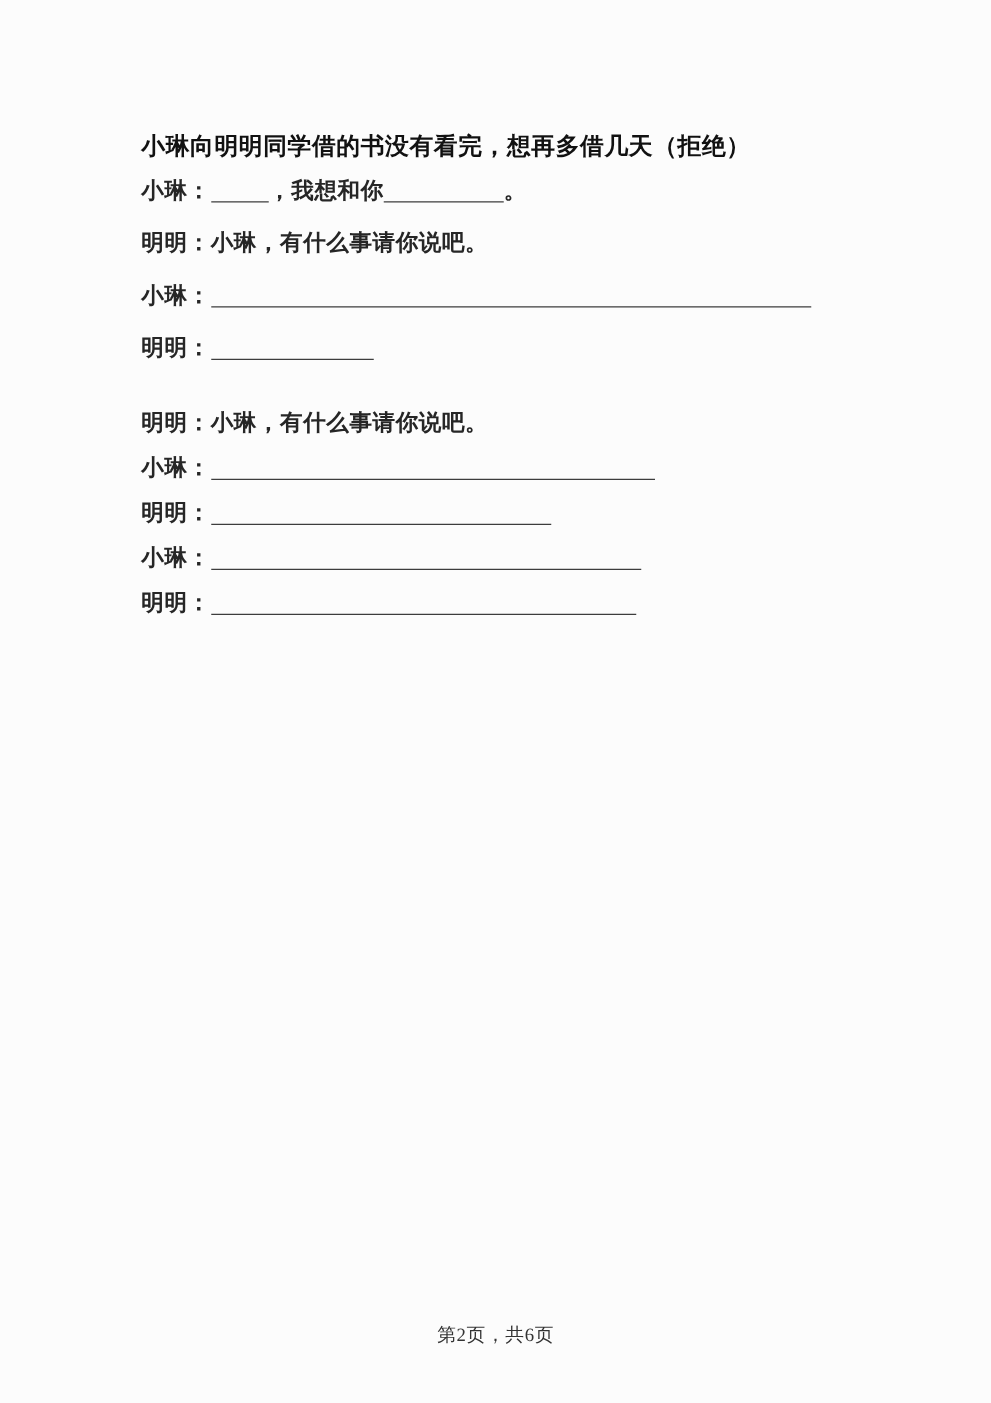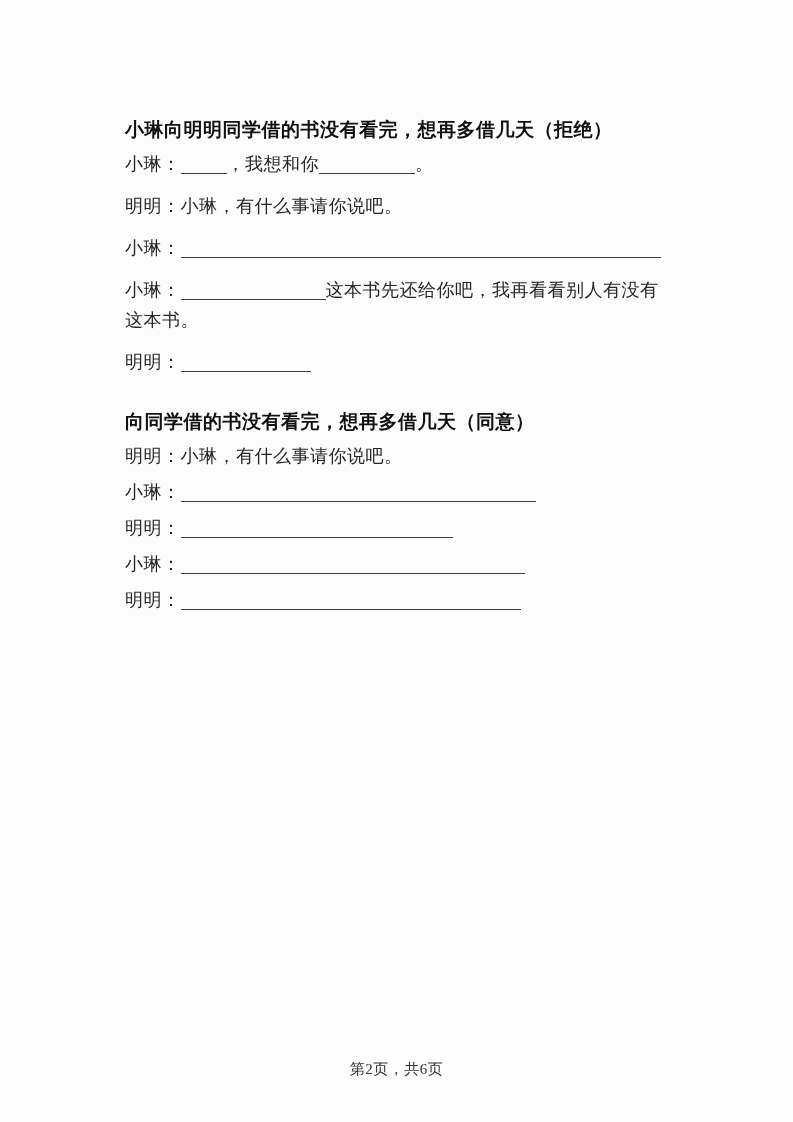--- a/index.html
+++ b/index.html
@@ -14,35 +14,36 @@
     font-family: "Liberation Serif", "DejaVu Serif", serif;
     color: #262626;
     overflow: hidden;
   }
   .content {
     position: absolute;
     left: 113px;
     top: 103px;
     width: 576px;
   }
-  .section { margin: 12px; }
+  .section { margin: 0; }
   .section + .section { margin-top: 30px; }
   .heading {
     font-size: 19px;
     line-height: 30px;
     font-weight: bold;
     color: #111111;
     margin: 0 0 4px 0;
     letter-spacing: 0.5px;
   }
   .line {
     font-size: 18px;
     line-height: 30px;
     letter-spacing: 0.5px;
     margin: 0 0 12px 0;
+    font-weight: bold;
   }
   .section.tight .line { margin-bottom: 6px; }
   .blank {
     display: inline-block;
     height: 1em;
     border-bottom: 1.5px solid #3d3d3d;
     vertical-align: -4px;
     box-sizing: border-box;
   }
   .blank.has-text {
@@ -66,25 +67,23 @@
 </style>
 </head>
 <body>
 
 <div class="content">
     <div class="section">
       <h2 class="heading">小琳向明明同学借的书没有看完，想再多借几天（拒绝）</h2>
       <p class="line"><span>小琳：</span><span class="blank" style="width: 46px;"></span><span>，我想和你</span><span class="blank" style="width: 96px;"></span><span>。</span></p>
       <p class="line"><span>明明：</span><span>小琳，有什么事请你说吧。</span></p>
       <p class="line"><span>小琳：</span><span class="blank" style="width: 480px;"></span></p>
-      <p class="line"><span>小琳：</span><span class="blank" style="width: 145px;"></span><span>这本书先还给你吧，我再看看别人有没有</span><br><span>这本书。</span></p>
       <p class="line"><span>明明：</span><span class="blank" style="width: 130px;"></span></p>
     </div>
     <div class="section tight">
-      <h2 class="heading">向同学借的书没有看完，想再多借几天（同意）</h2>
       <p class="line"><span>明明：</span><span>小琳，有什么事请你说吧。</span></p>
       <p class="line"><span>小琳：</span><span class="blank" style="width: 355px;"></span></p>
       <p class="line"><span>明明：</span><span class="blank" style="width: 272px;"></span></p>
       <p class="line"><span>小琳：</span><span class="blank" style="width: 344px;"></span></p>
       <p class="line"><span>明明：</span><span class="blank" style="width: 340px;"></span></p>
     </div>
   </div>
 
 <div class="footer">第2页，共6页</div>
 

